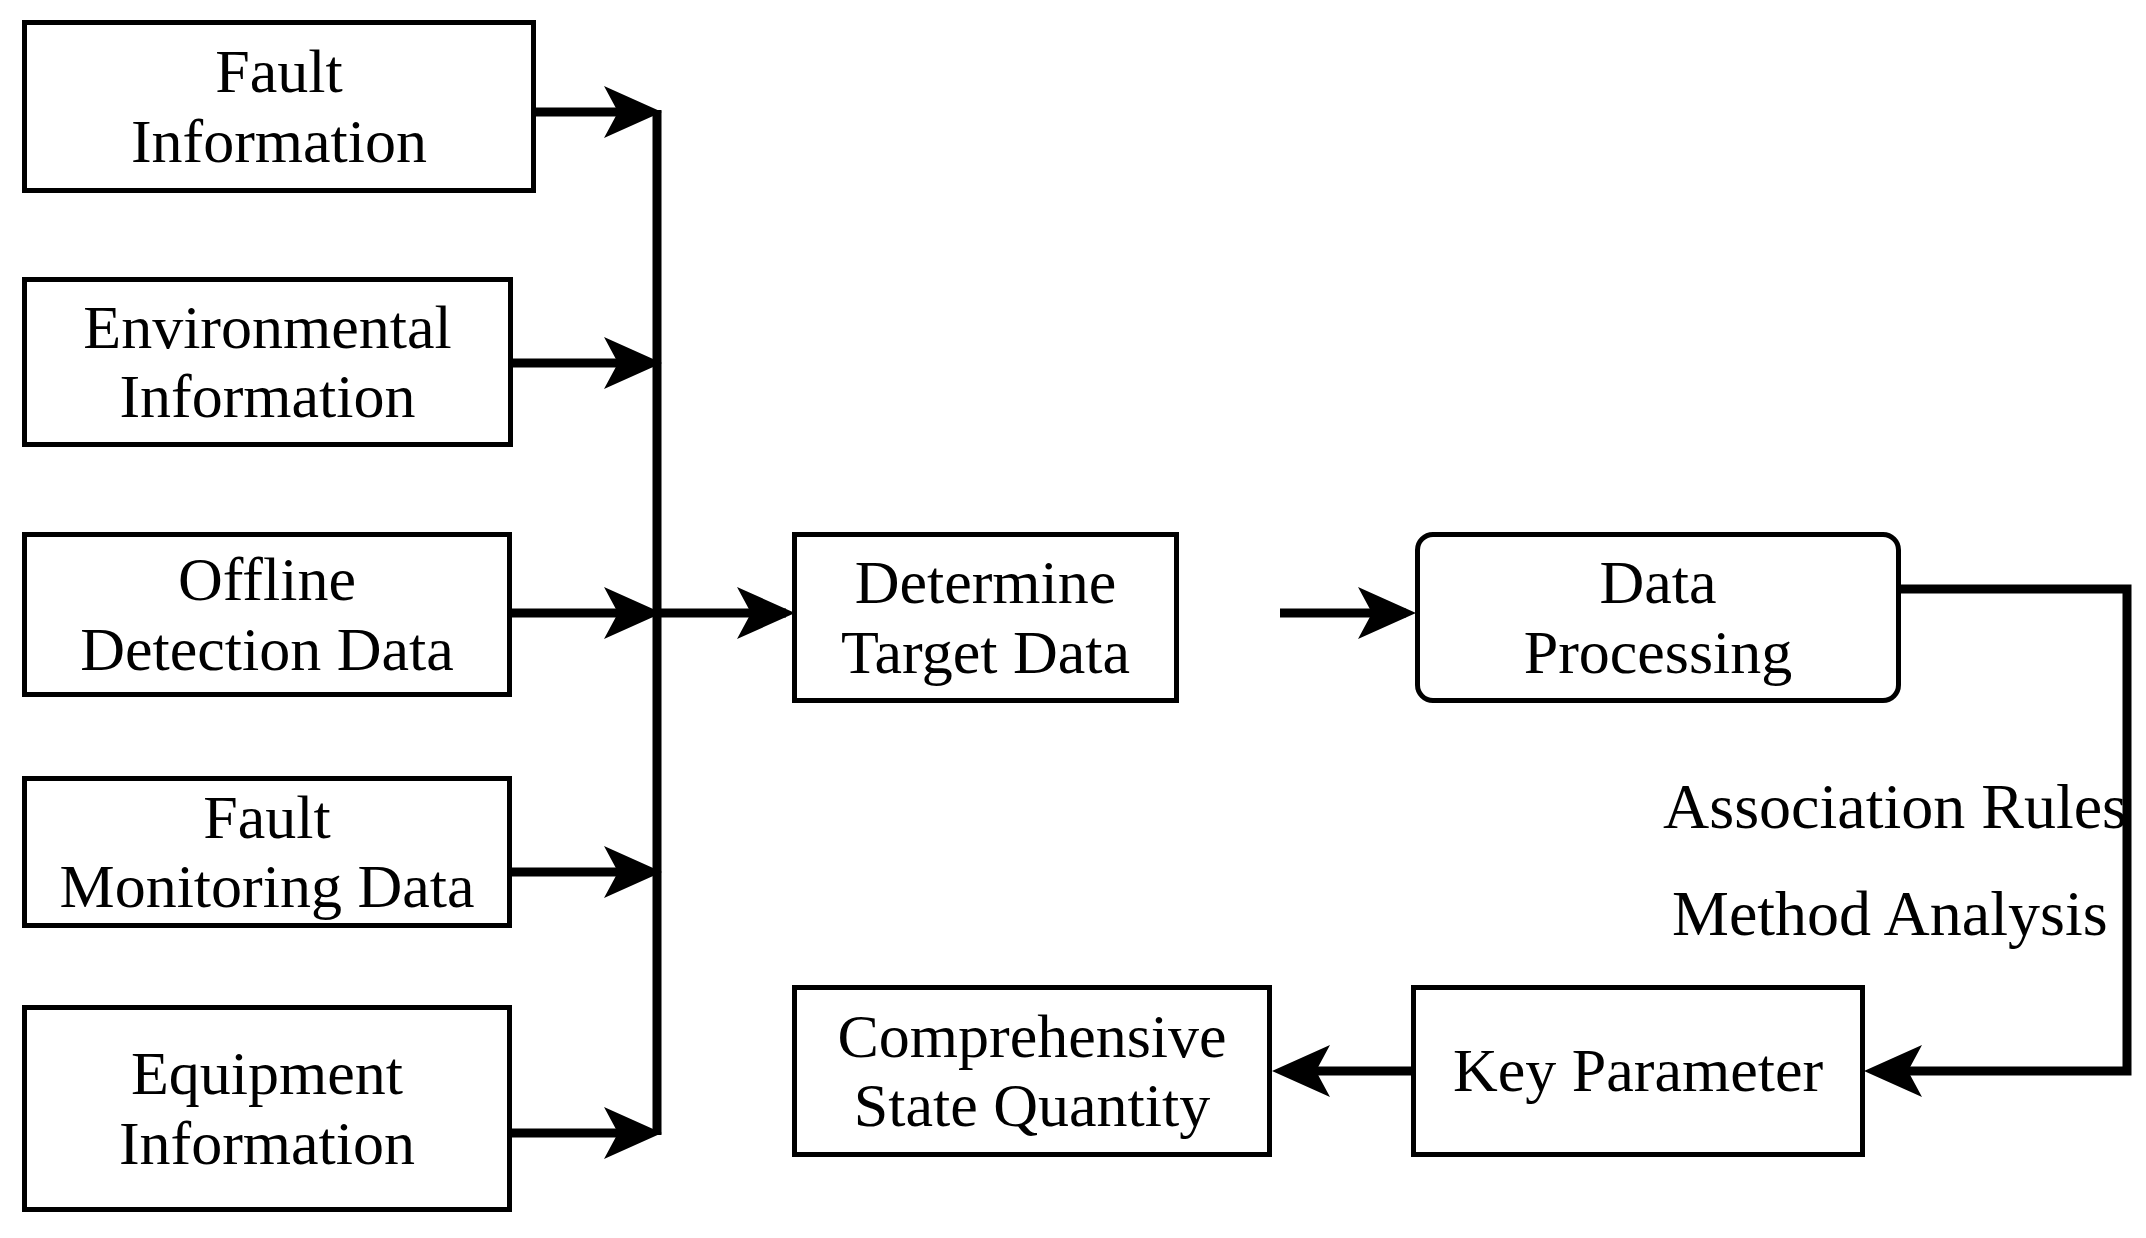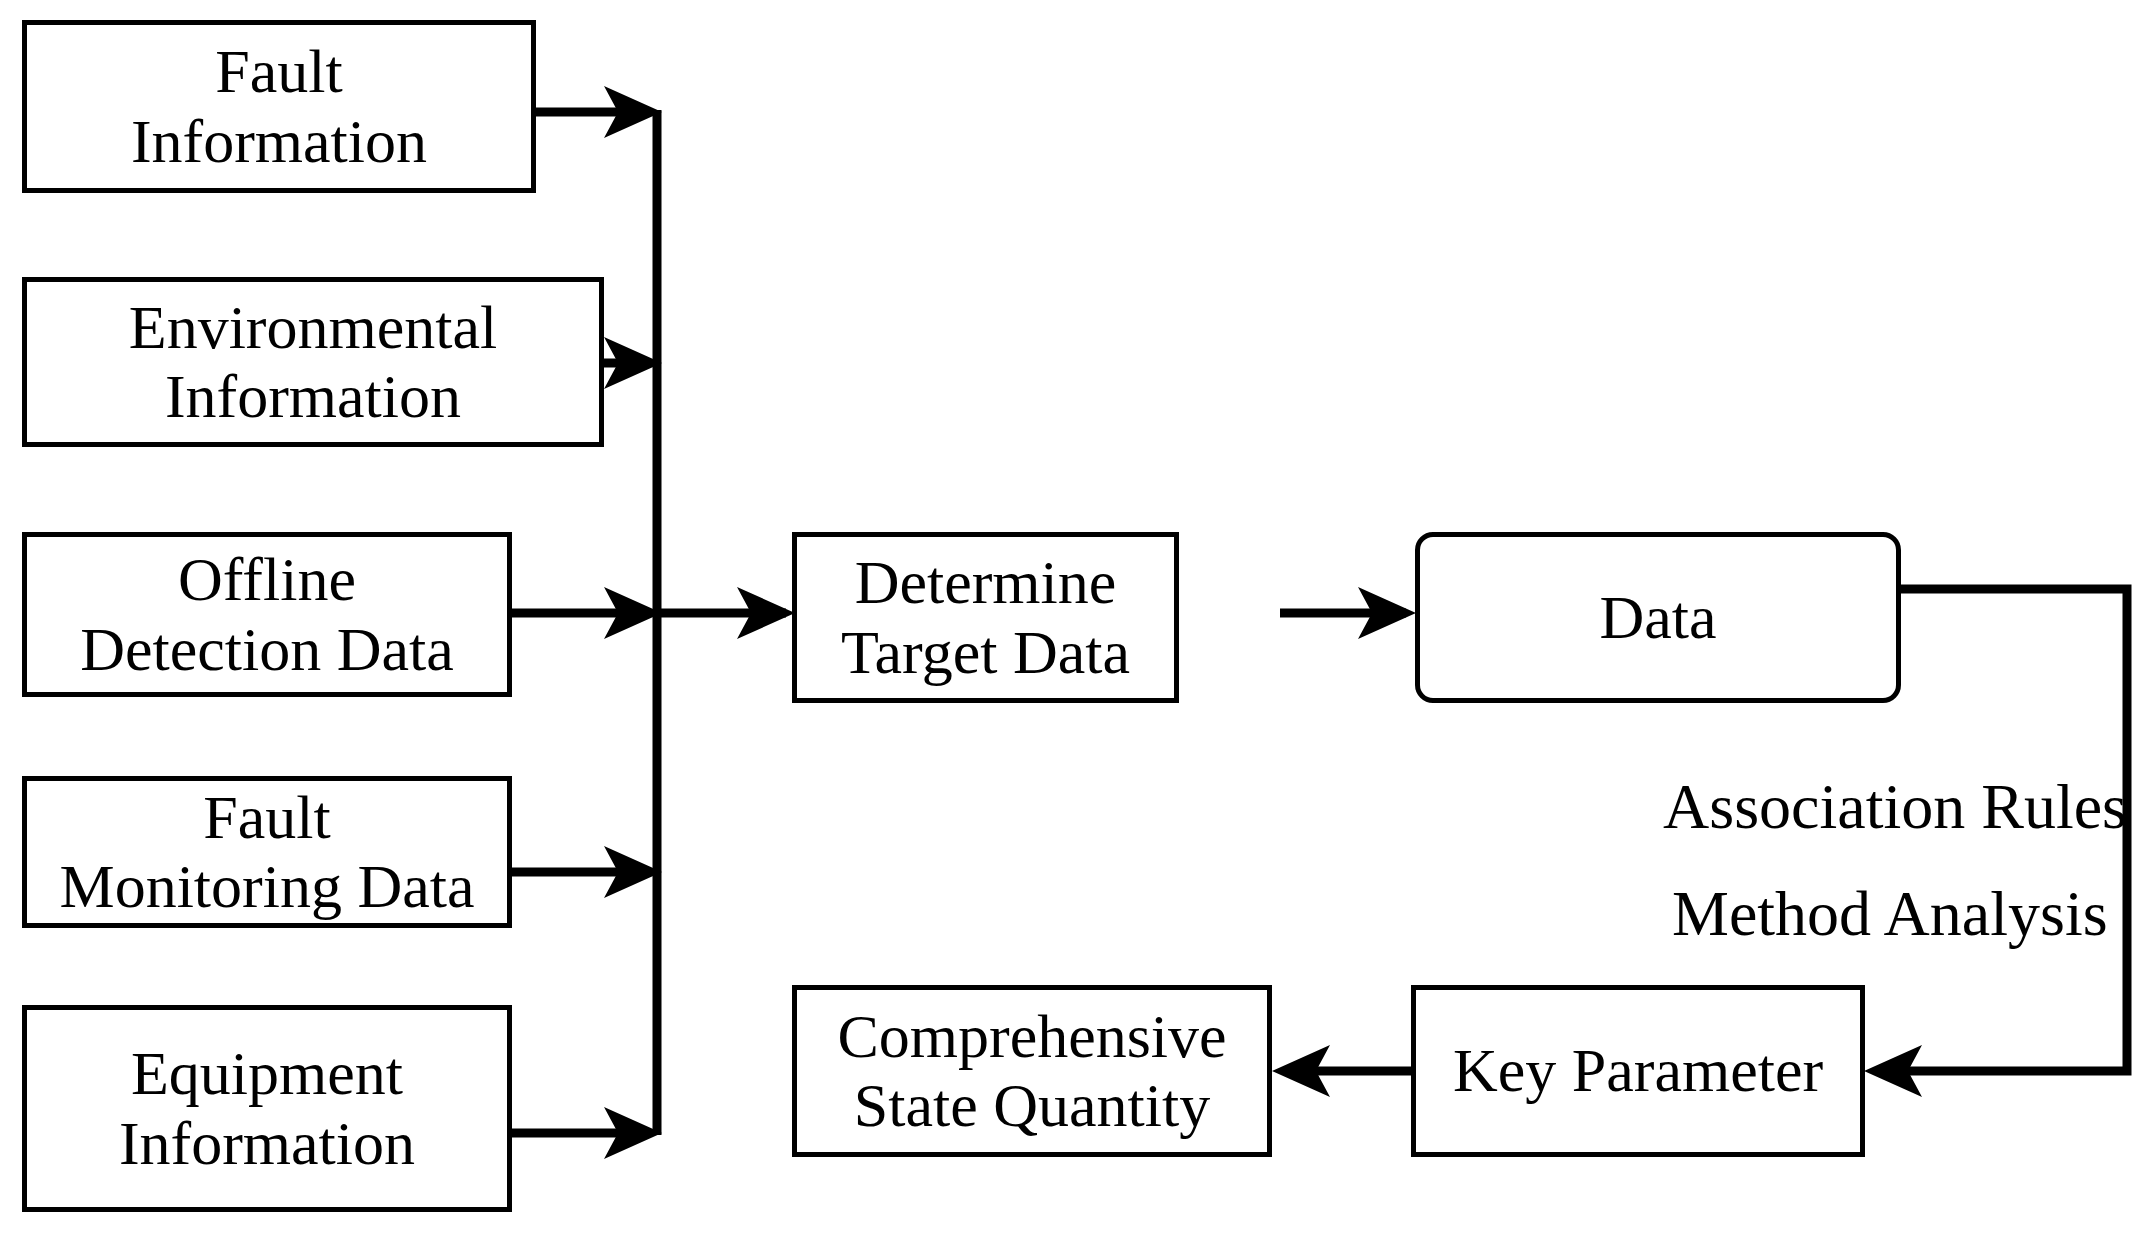--- a/index.html
+++ b/index.html
@@ -91,21 +91,21 @@
 
     <line x1="1411" y1="1071" x2="1284" y2="1071" stroke-width="9"></line>
     <polygon points="1272,1071 1330,1045 1316,1071 1330,1097"></polygon>
   </svg>
 
   <div class="node" style="left:22px; top:20px; width:514px; height:173px;">
     <span class="line">Fault</span>
     <span class="line">Information</span>
   </div>
 
-  <div class="node" style="left:22px; top:277px; width:582px; height:170px;">
+  <div class="node" style="left:22px; top:277px; width:491px; height:170px;">
     <span class="line">Environmental</span>
     <span class="line">Information</span>
   </div>
 
   <div class="node" style="left:22px; top:532px; width:490px; height:165px;">
     <span class="line">Offline</span>
     <span class="line">Detection Data</span>
   </div>
 
   <div class="node" style="left:22px; top:776px; width:490px; height:152px;">
@@ -118,20 +118,21 @@
     <span class="line">Information</span>
   </div>
 
   <div class="node" style="left:792px; top:532px; width:387px; height:171px;">
     <span class="line">Determine</span>
     <span class="line">Target Data</span>
   </div>
 
   <div class="node" style="left:1415px; top:532px; width:486px; height:171px;border-radius:18px;">
     <span class="line">Data</span>
+    <span class="line">Processing</span>
   </div>
 
   <div class="node" style="left:792px; top:985px; width:480px; height:172px;">
     <span class="line">Comprehensive</span>
     <span class="line">State Quantity</span>
   </div>
 
   <div class="node" style="left:1411px; top:985px; width:454px; height:172px;">
     <span class="line">Key Parameter</span>
   </div>

